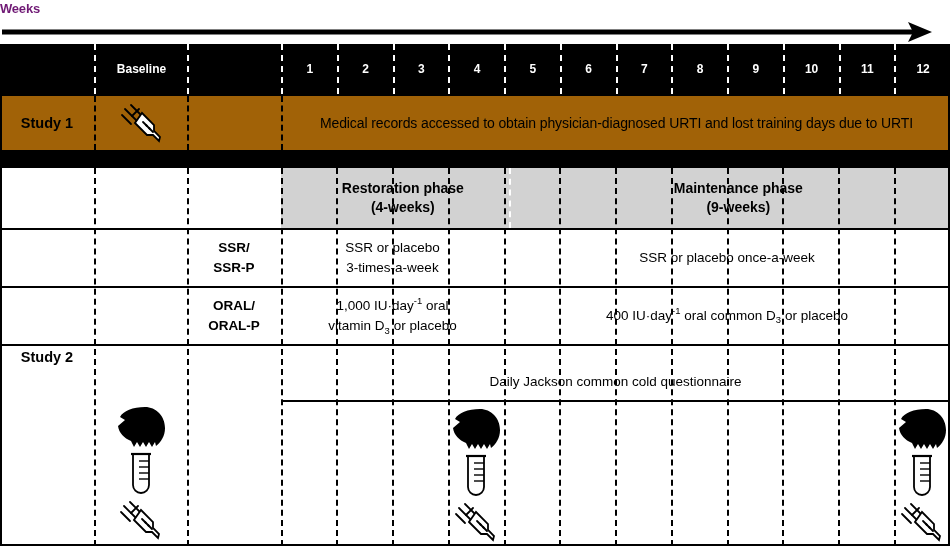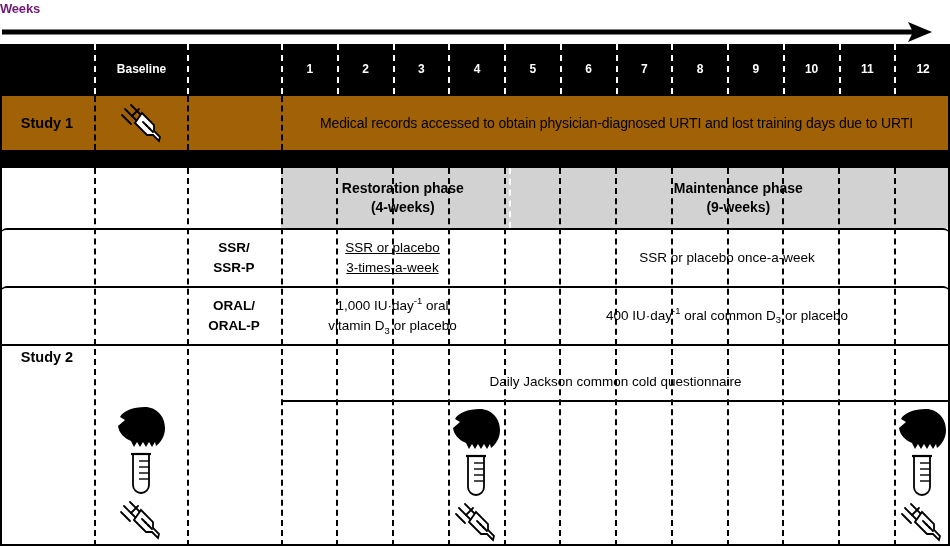--- a/index.html
+++ b/index.html
@@ -64,21 +64,21 @@
   
   #phase-row { top: 168px; height: 60px; background: #fff; }
   #phase-row .pcell {
     display: flex; flex-direction: column; align-items: center;
     justify-content: center; height: 60px;
     font-size: 14px; font-weight: bold; color: #000; line-height: 1.35; padding-left: 16px;
   }
   .gray { background: #d2d2d2; }
 
   
-  .arm-row { background: #fff; border-top: 2px solid #000; border-radius: 7px; }
+  .arm-row { background: #fff; border-top: 2px solid #000; }
   #ssr-row  { top: 228px; height: 58px; }
   #oral-row { top: 286px; height: 58px; }
   .arm-name {
     display: flex; flex-direction: column; align-items: center;
     justify-content: center; height: 100%;
     font-size: 13.5px; font-weight: bold; color: #000; line-height: 1.45;
   }
   .arm-cell {
     display: flex; flex-direction: column; align-items: center;
     justify-content: center; height: 100%;
@@ -197,21 +197,21 @@
   </div>
 
   <div class="row arm-row" id="ssr-row">
     <div class="c-label"></div>
     <div class="c-base"></div>
     <div class="c-group arm-name">
       <div>SSR/</div>
       <div>SSR-P</div>
     </div>
     <div class="c-weeks">
-      <div class="arm-cell" style="flex:4 1 0;text-decoration:underline;">
+      <div class="arm-cell" style="flex:4 1 0;">
         <div>SSR or placebo</div>
         <div>3-times-a-week</div>
       </div>
       <div class="arm-cell" style="flex:8 1 0;">
         <div>SSR or placebo once-a-week</div>
       </div>
     </div>
   </div>
 
   <div class="row arm-row" id="oral-row">

